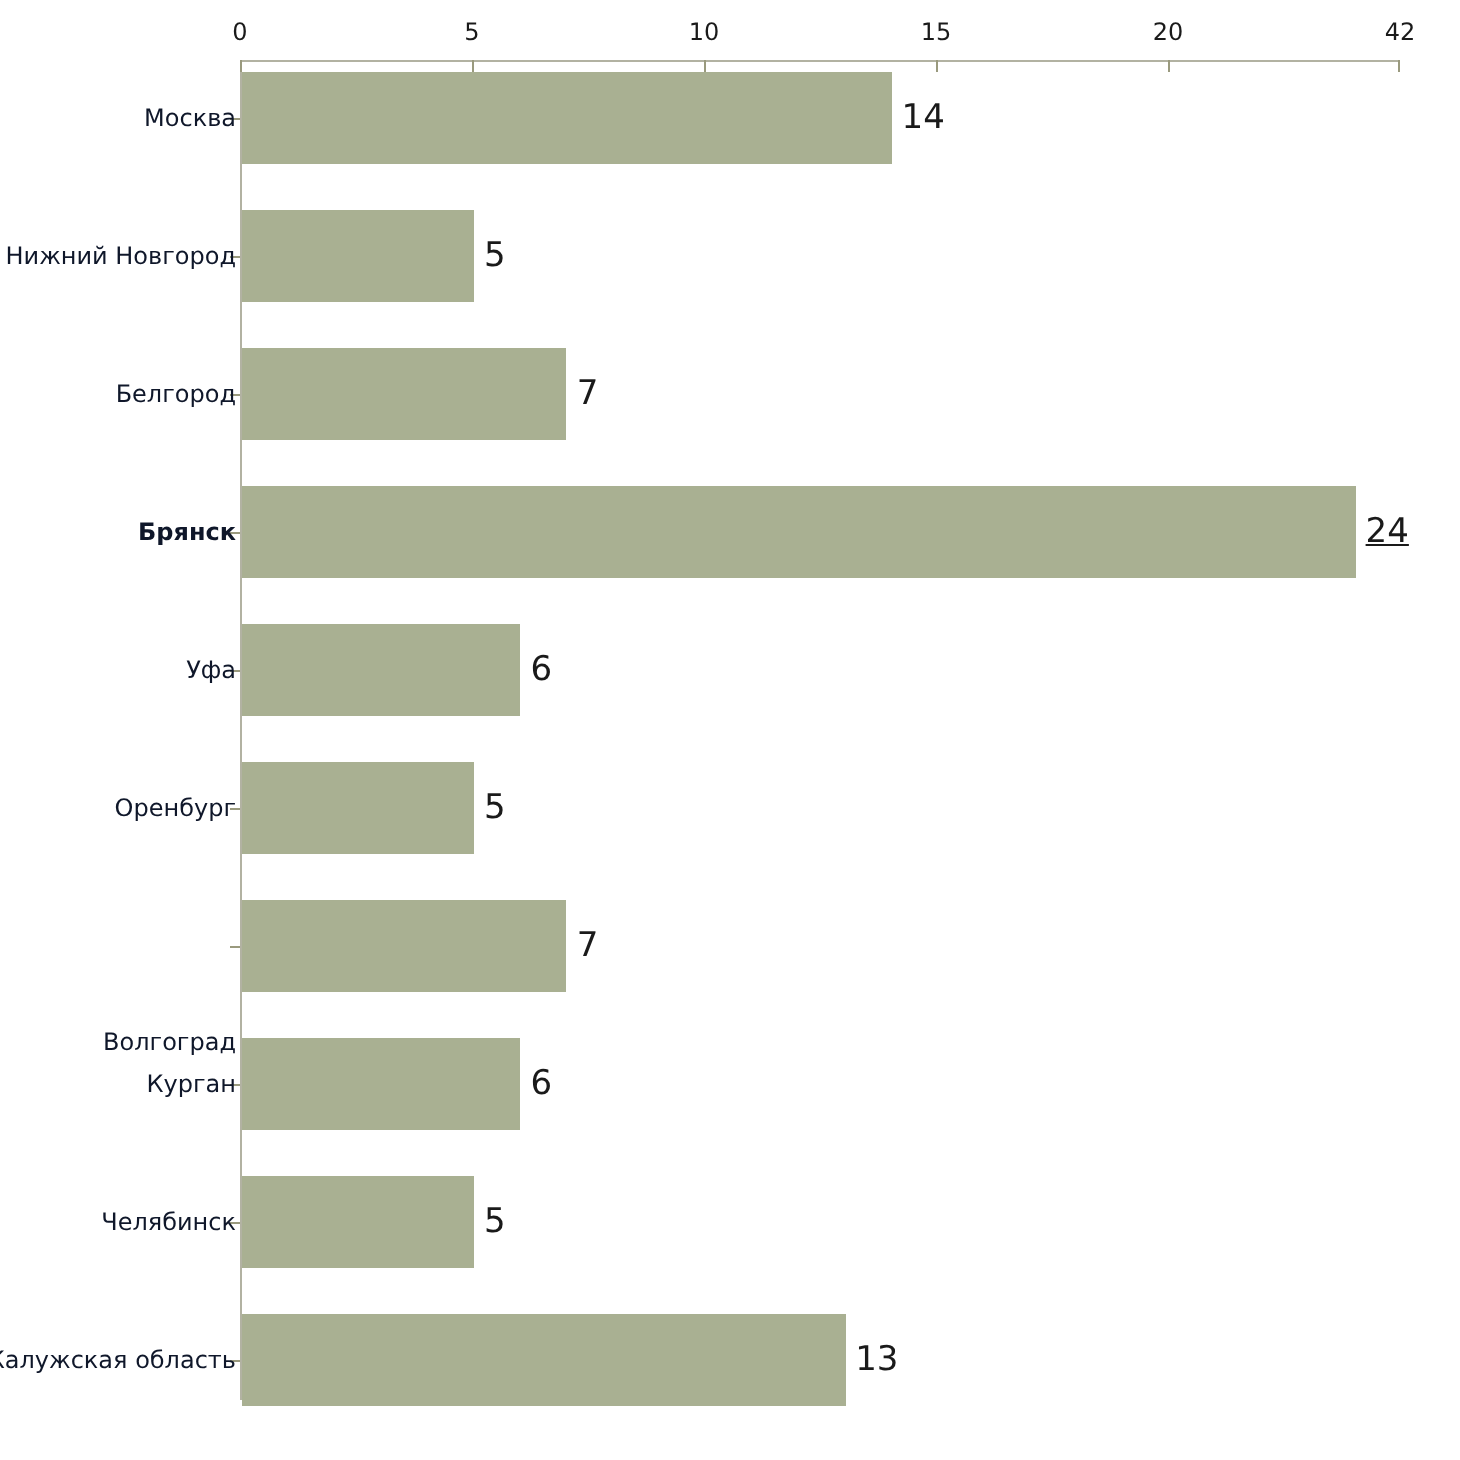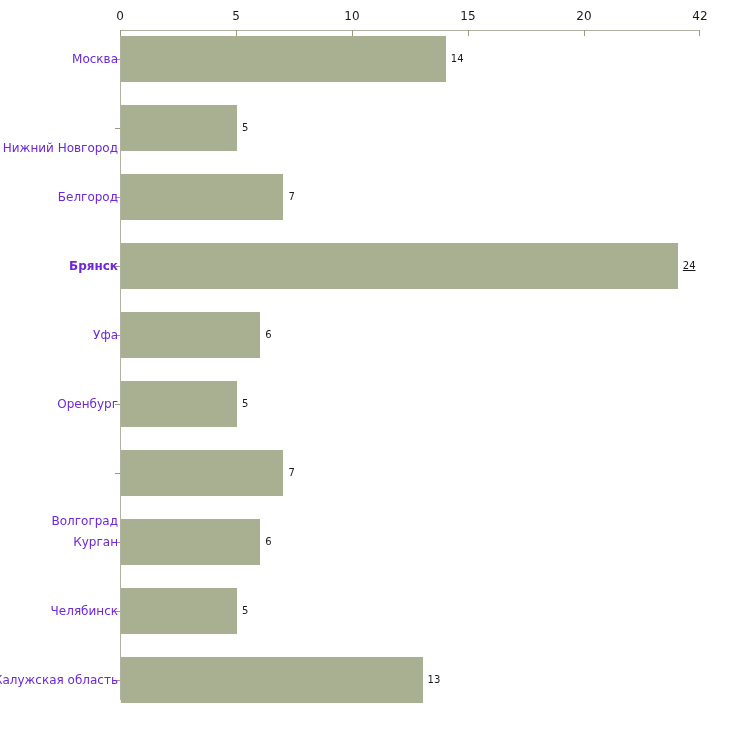--- a/index.html
+++ b/index.html
@@ -72,37 +72,37 @@
     left: 115px;
     width: 5px;
     height: 1px;
     background: #9a9a7e;
   }
   .cat-label {
     position: absolute;
     right: 612px; 
     transform: translateY(-50%);
     font-size: 12px;
-    color: #6d28d9;
+    color: #0f172a;
     white-space: nowrap;
     text-align: right;
     line-height: 14px;
   }
 
   
   .bar {
     position: absolute;
     left: 121px;
     height: 46px;
     background: #a9b092;
   }
   .bar-value {
     position: absolute;
     transform: translateY(-50%);
-    font-size: 10px;
+    font-size: 17px;
     color: #1a1a1a;
     white-space: nowrap;
     line-height: 12px;
   }
 </style>
 </head>
 <body>
 
 <div id="chart-root">
 
@@ -132,21 +132,21 @@
       <div class="y-tick" style="top: 266px;"></div>
       <div class="y-tick" style="top: 335px;"></div>
       <div class="y-tick" style="top: 404px;"></div>
       <div class="y-tick" style="top: 473px;"></div>
       <div class="y-tick" style="top: 542px;"></div>
       <div class="y-tick" style="top: 611px;"></div>
       <div class="y-tick" style="top: 680px;"></div>
     </div>
   <div id="cat-labels-layer">
       <div class="cat-label" style="top: 59px;">Москва</div>
-      <div class="cat-label" style="top: 128px; margin-top: 20px;">Нижний Новгород</div>
+      <div class="cat-label" style="top: 128px;">Нижний Новгород</div>
       <div class="cat-label" style="top: 197px;">Белгород</div>
       <div class="cat-label" style="top: 266px; font-weight: bold;">Брянск</div>
       <div class="cat-label" style="top: 335px;">Уфа</div>
       <div class="cat-label" style="top: 404px;">Оренбург</div>
       <div class="cat-label" style="top: 501px; margin-top: 20px;">Волгоград</div>
       <div class="cat-label" style="top: 542px;">Курган</div>
       <div class="cat-label" style="top: 611px;">Челябинск</div>
       <div class="cat-label" style="top: 680px;">Калужская область</div>
     </div>
   <div id="bars-layer">

